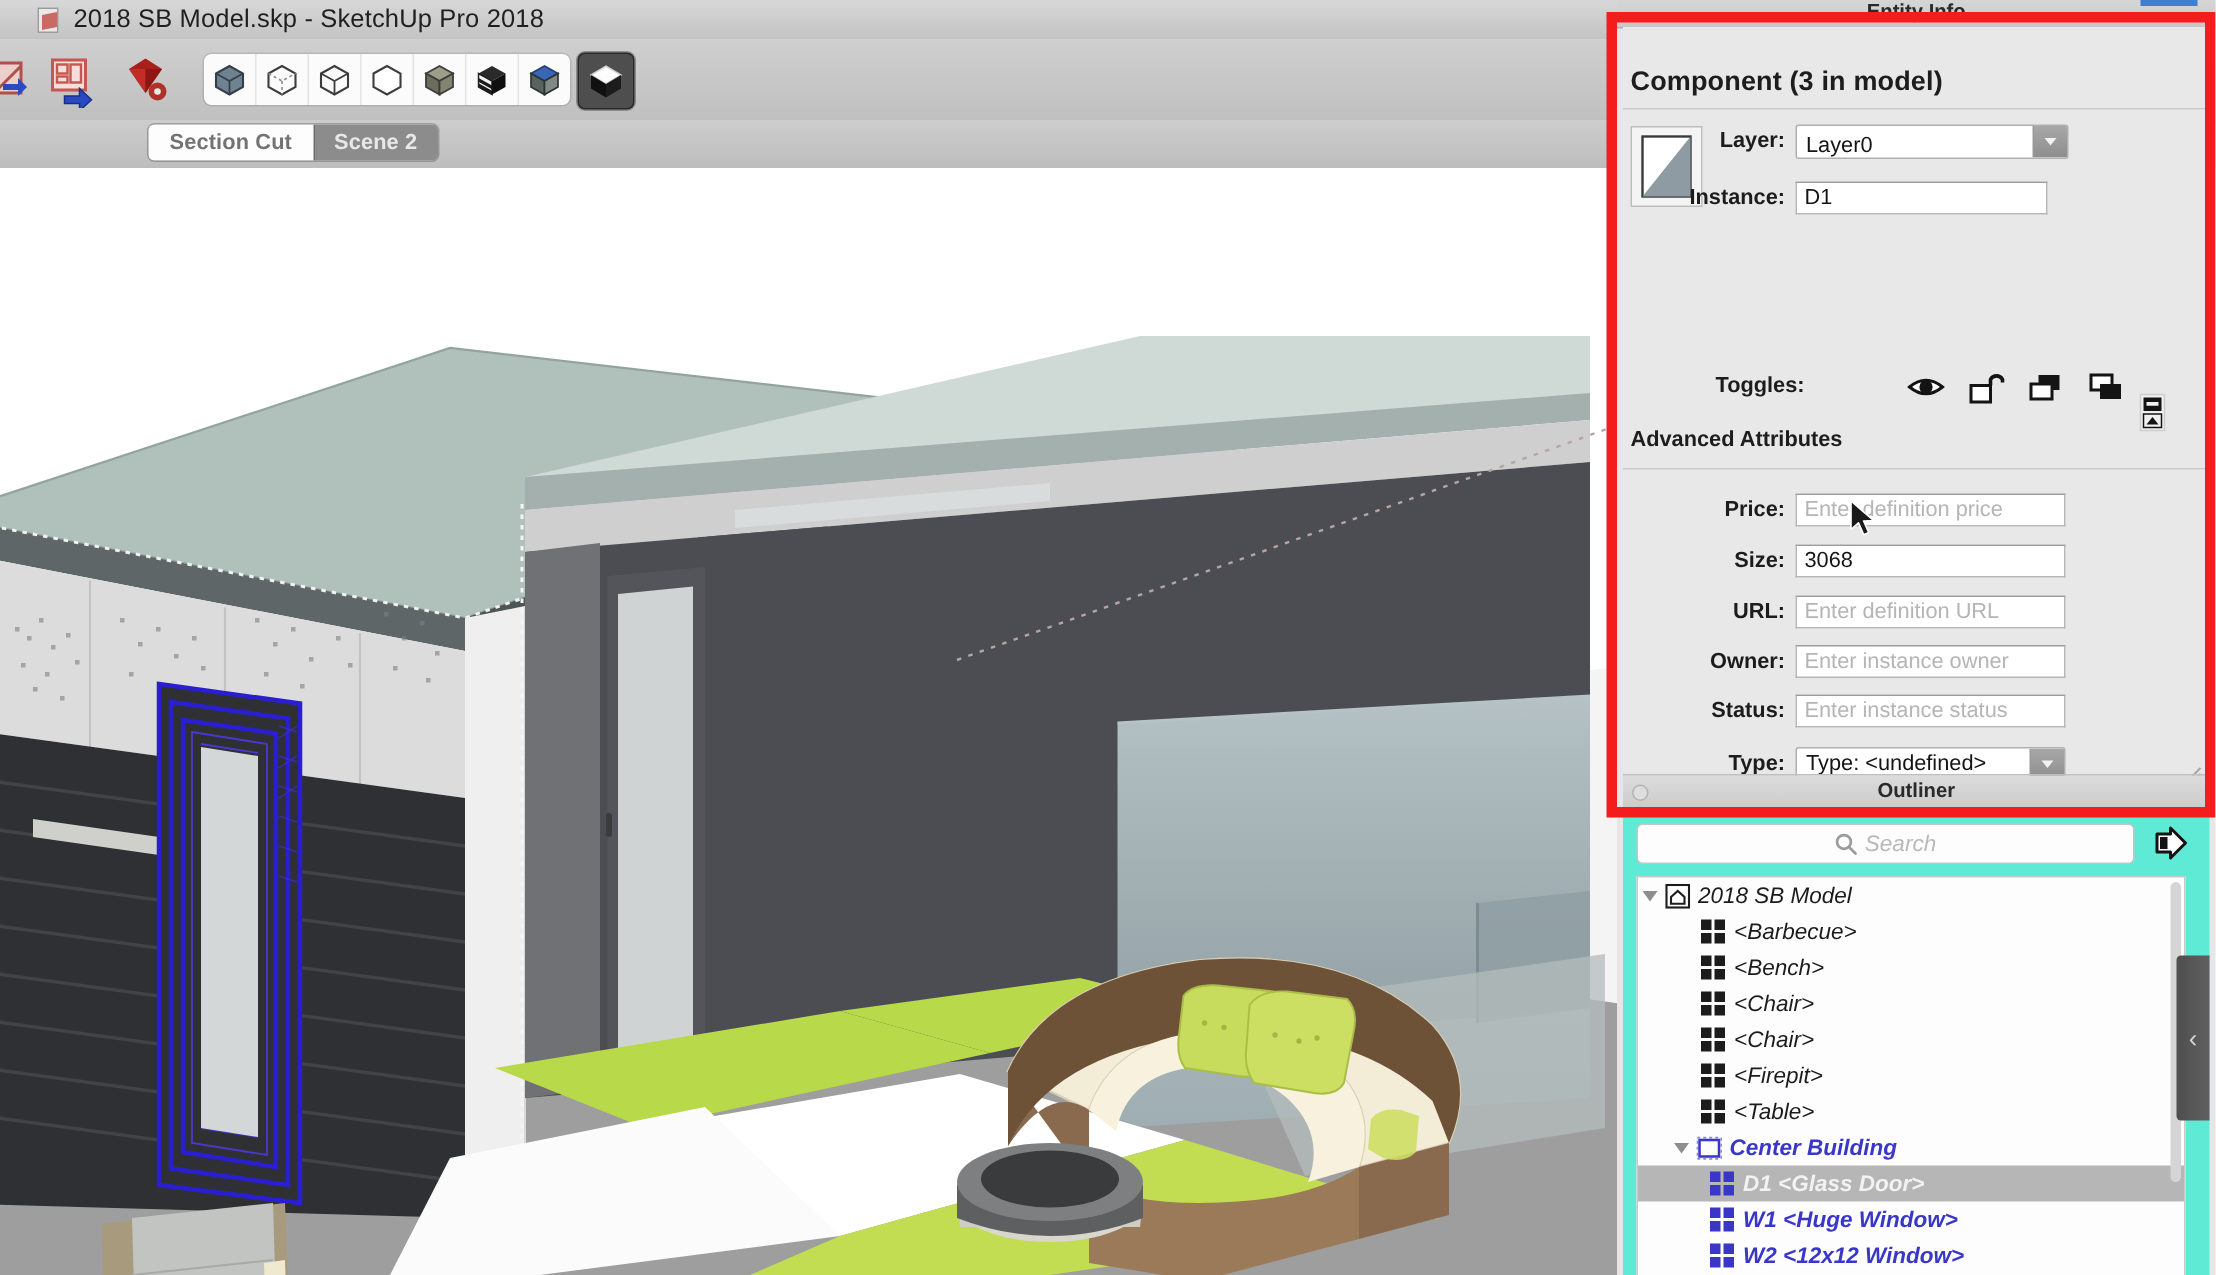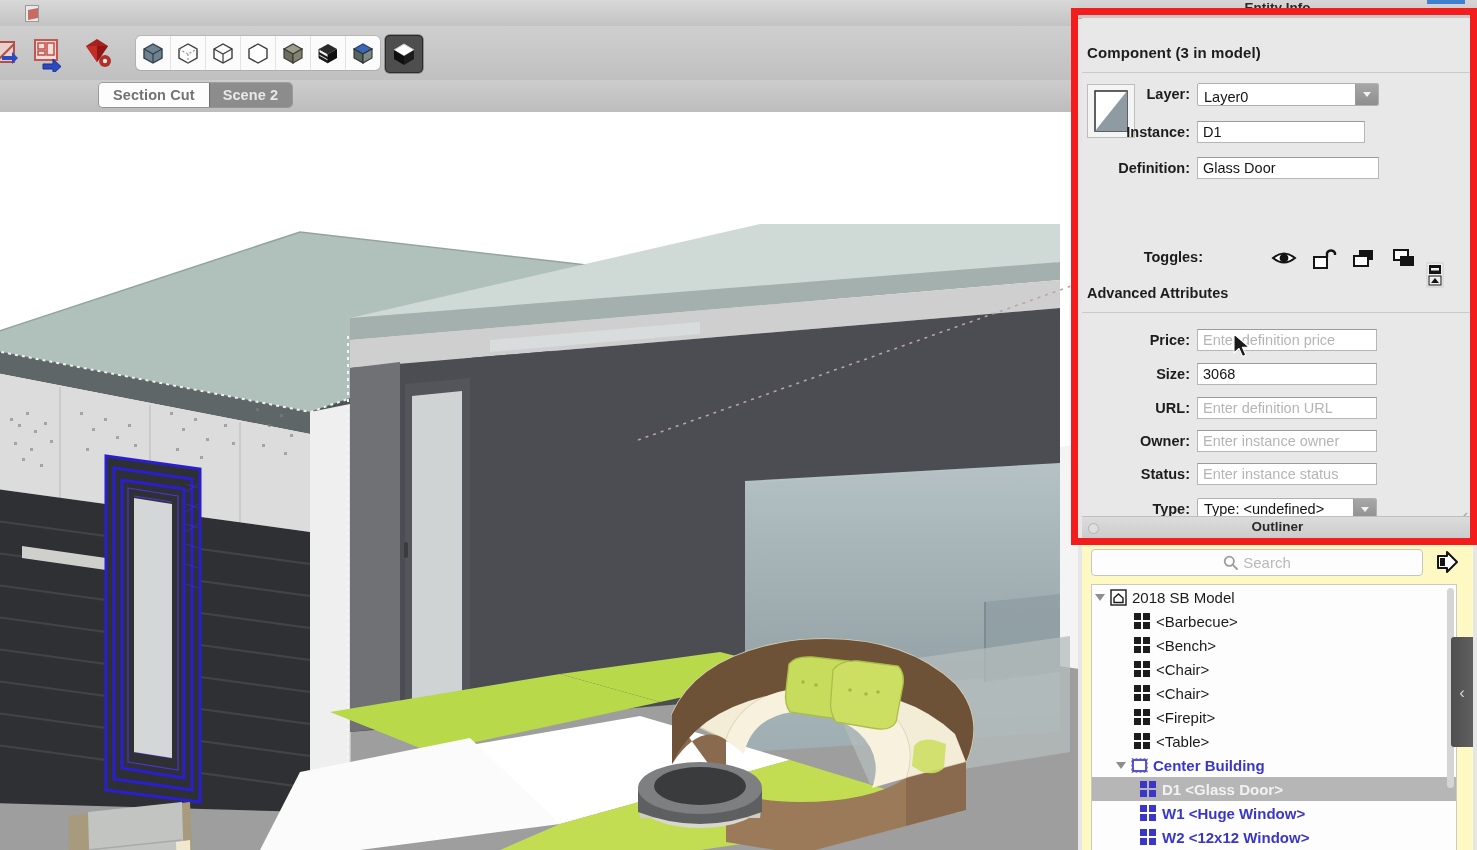--- a/index.html
+++ b/index.html
@@ -66,21 +66,21 @@
   #entity-header{position:absolute;left:0;top:0;width:399px;height:18px;
         background:linear-gradient(#d6d6d6,#c7c7c7);
         border-bottom:1px solid #b0b0b0;
         font-size:13.5px;font-weight:bold;color:#2a2a2a;
         text-align:center;line-height:16px;}
   #entity-header .blue-tab{position:absolute;right:12px;top:0;width:38px;height:4px;
         background:#3f7fd0;}
 
   #entity-panel{position:absolute;left:4px;top:18px;width:391px;height:522px;
         background:#e8e8e8;}
-  #comp-title{position:absolute;left:5px;top:26px;font-size:15px;
+  #comp-title{position:absolute;left:5px;top:26px;font-size:18px;
         color:#1d1d1d;font-weight:bold;letter-spacing:.1px;}
   #comp-divider{position:absolute;left:0;top:54px;width:391px;height:1px;
         background:#c9c9c9;}
 
   
   #comp-thumb{position:absolute;left:5px;top:66px;width:46px;height:52px;
         background:#f4f4f4;border:1px solid #bdbdbd;}
   #comp-thumb svg{position:absolute;left:6px;top:5px;}
 
   
@@ -124,21 +124,21 @@
   #outliner-bar{position:absolute;left:4px;top:516px;width:391px;height:22px;
         background:linear-gradient(#dcdcdc,#cbcbcb);
         border-top:1px solid #bfbfbf;border-bottom:1px solid #b3b3b3;}
   #outliner-bar .lbl{position:absolute;left:0;right:0;top:2px;text-align:center;
         font-size:13.5px;font-weight:bold;color:#2a2a2a;}
   #outliner-dot{position:absolute;left:6px;top:6px;width:9px;height:9px;
         border-radius:50%;background:#dedede;border:1px solid #b4b4b4;}
 
   
   #outliner{position:absolute;left:4px;top:540px;width:391px;height:310px;
-        background:#fef9c3;}
+        background:#5eead4;font-style:italic;}
   #search-wrap{position:absolute;left:9px;top:9px;width:330px;height:25px;
         background:#fdfdfd;border:1px solid #c5c5c5;border-radius:4px;
         display:flex;align-items:center;justify-content:center;}
   #search-wrap .sicon{width:15px;height:15px;margin-right:5px;flex:none;}
   #search-ph{font-size:15px;color:#b9b9b9;}
   #flyout-btn{position:absolute;left:352px;top:9px;width:26px;height:26px;}
 
   #tree{position:absolute;left:9px;top:44px;width:364px;height:266px;
         background:#fdfdfd;border:1px solid #c9c9c9;overflow:hidden;}
   .trow{position:relative;height:24px;display:flex;align-items:center;
@@ -177,20 +177,21 @@
 </head>
 <body>
 
 <div id="app">
 
   <div id="titlebar">
     <div id="doc-icon">
       <div class="pg"></div>
         <div class="cube"></div>
     </div>
+    <div id="title-text">2018 SB Model.skp - SketchUp Pro 2018</div>
   </div>
 
   <div id="toolbar">
 
     <div class="tb-icon" style="left:-12px;">
       <svg class="tb-glyph" viewBox="0 0 38 38">
         <rect x="6" y="8" width="20" height="20" fill="#eacfcb" stroke="#b1504a" stroke-width="2"></rect>
         <path d="M10 26 L26 10" stroke="#b1504a" stroke-width="2"></path>
         <path d="M14 22 l10 0 0 -4 6 6 -6 6 0 -4 -10 0z" fill="#2b49c0"></path>
       </svg>
@@ -490,26 +491,20 @@
         </div>
       </div>
 
       <div class="frow" style="left:0;top:102px;width:391px;">
         <div class="flabel">Instance:</div>
         <div class="fctl" style="width:182px;">
           <div class="finput" style="width:168px;">D1</div>
         </div>
       </div>
 
-      <div class="frow" style="left:0;top:138px;width:391px;">
-        <div class="flabel">Definition:</div>
-        <div class="fctl" style="width:182px;">
-          <div class="finput" style="width:182px;">Glass Door</div>
-        </div>
-      </div>
 
       <div id="toggles-row">
         <div id="toggles-label">Toggles:</div>
         <div class="toggle-ic" style="left:189px;">
           <svg width="26" height="26" viewBox="0 0 26 26">
             <path d="M2 13 Q13 4 24 13 Q13 22 2 13 Z" fill="#ffffff" stroke="#141414" stroke-width="2"></path>
             <circle cx="13" cy="13" r="4.4" fill="#141414"></circle>
           </svg>
         </div>
         <div class="toggle-ic" style="left:229px;">

